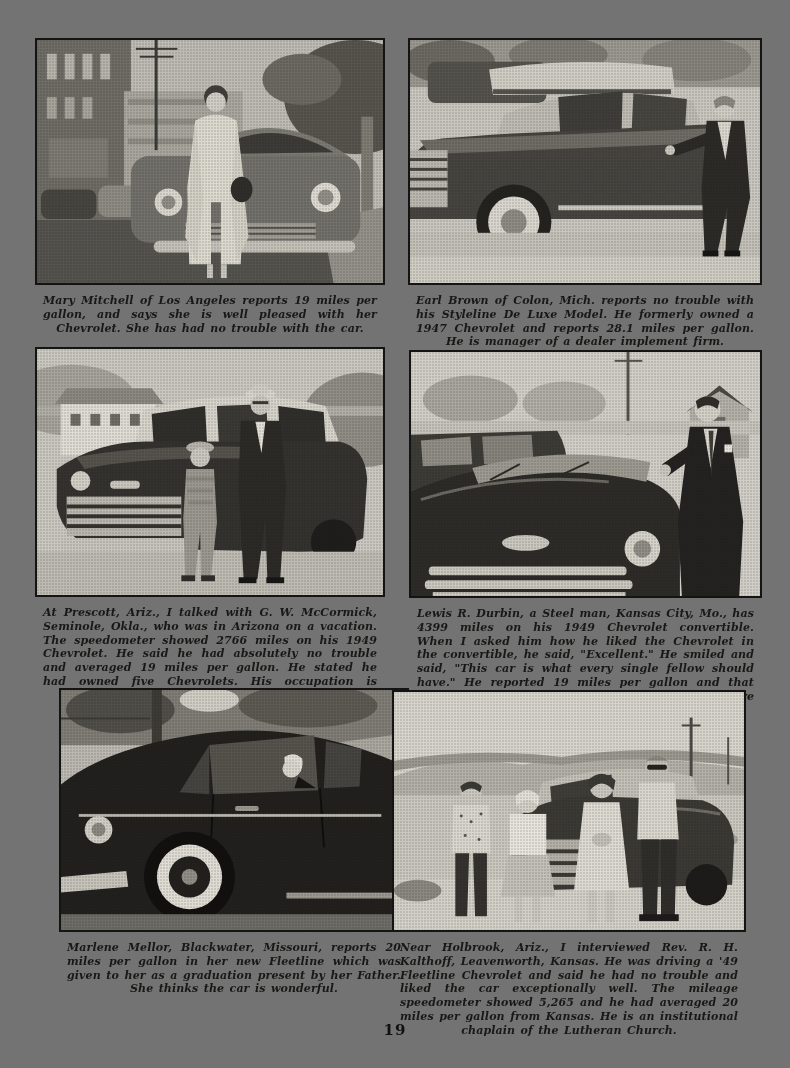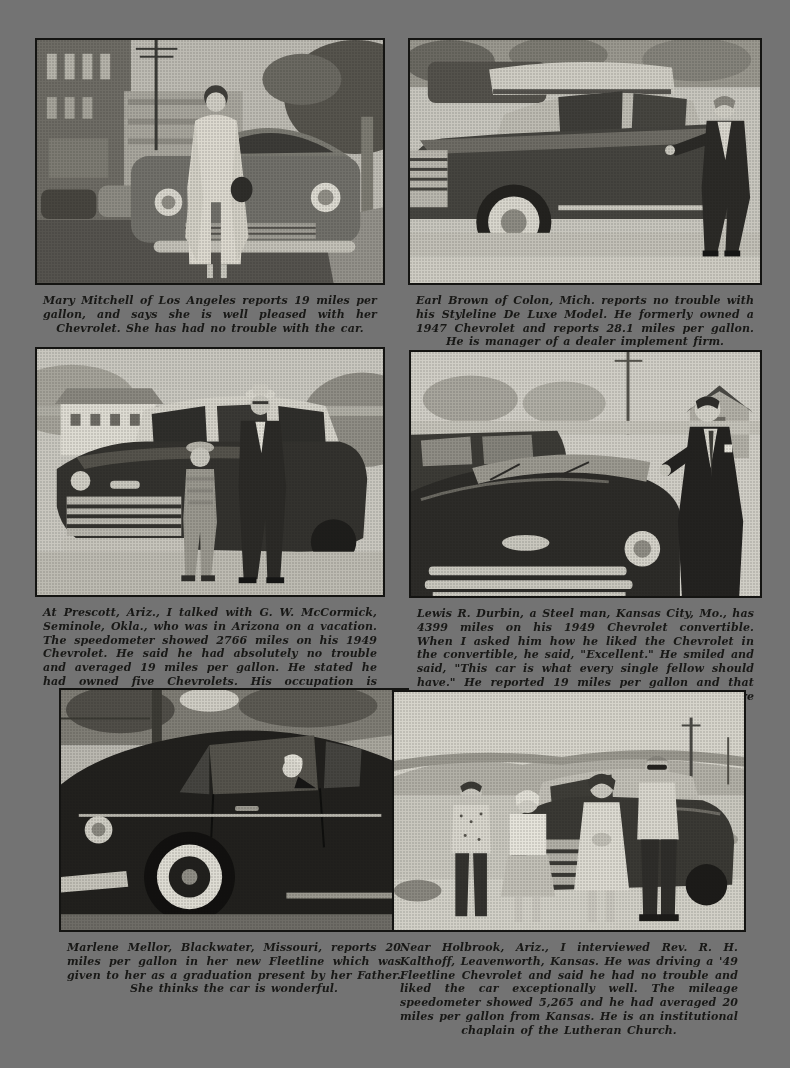--- a/index.html
+++ b/index.html
@@ -323,13 +323,14 @@
         <path d="M248,92 L284,92 L288,150 L246,150 Z" fill="#d8d6cd"></path>
         <path d="M250,150 L268,150 L266,228 L252,228 Z" fill="#2e2d2a"></path>
         <path d="M270,150 L286,150 L284,228 L270,228 Z" fill="#2e2d2a"></path>
         <rect x="248" y="226" width="20" height="7" fill="#1c1b19"></rect>
           <rect x="268" y="226" width="20" height="7" fill="#1c1b19"></rect>
       </svg>
     </div>
     <figcaption class="caption">Near Holbrook, Ariz., I interviewed Rev. R. H. Kalthoff, Leavenworth, Kansas. He was driving a '49 Fleetline Chevrolet and said he had no trouble and liked the car exceptionally well. The mileage speedometer showed 5,265 and he had averaged 20 miles per gallon from Kansas. He is an institutional chaplain of the Lutheran Church.</figcaption>
   </figure>
 
+  <div class="page-number">19</div>
 </div>
 
 </body></html>

